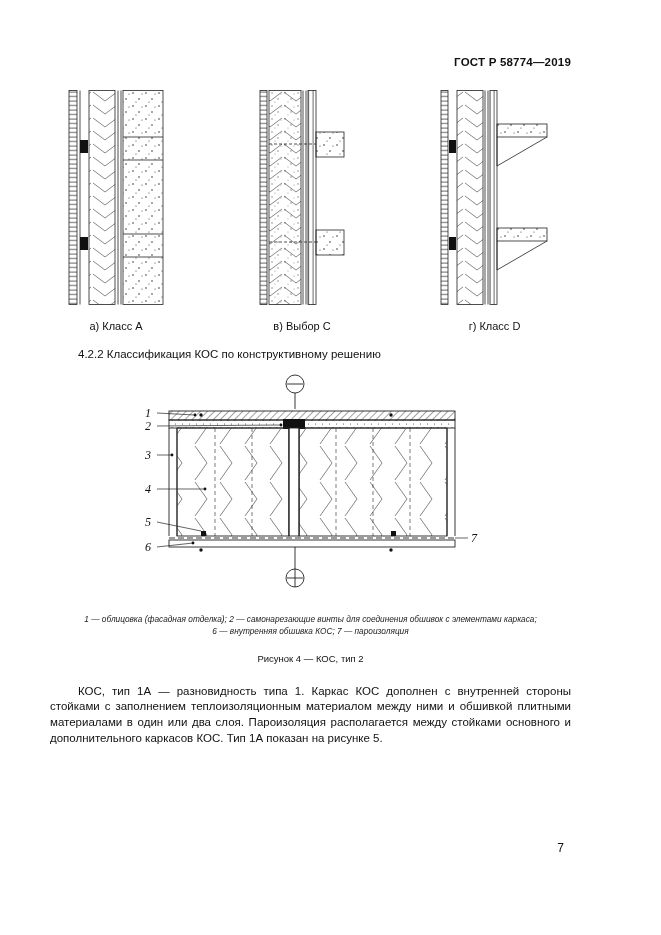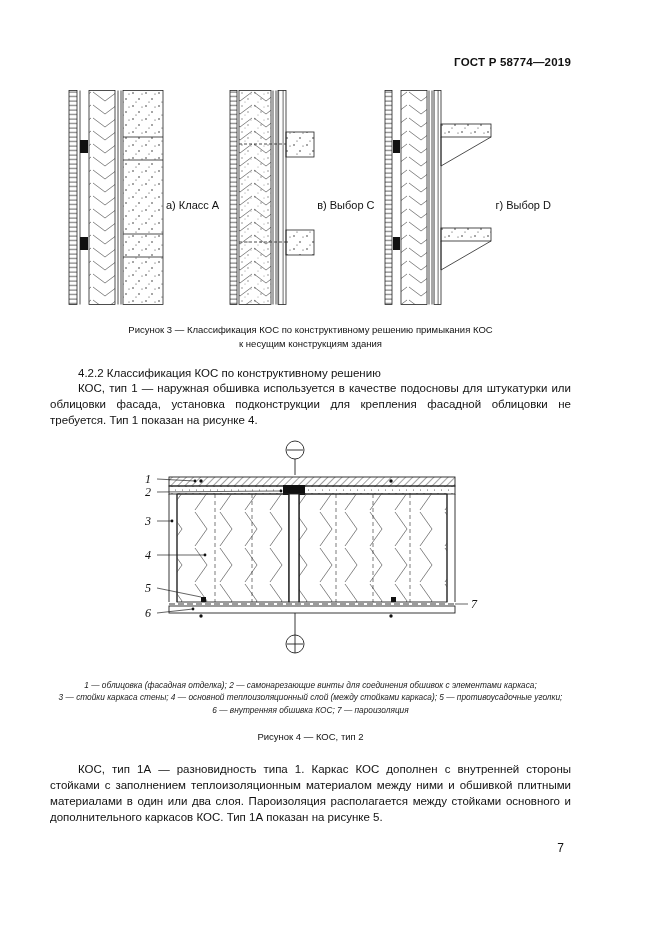--- a/index.html
+++ b/index.html
@@ -14,21 +14,21 @@
 
   .doc-header {
     text-align: right; font-weight: bold; font-size: 11.5px;
     margin-bottom: 22px; letter-spacing: 0.2px;
   }
 
   .fig3-row {
     display: flex; justify-content: space-between; align-items: flex-start;
     padding: 0 20px 0 16px;
   }
-  .fig3-cell { display: flex; flex-direction: row; align-items: center; }
+  .fig3-cell { display: flex; flex-direction: column; align-items: center; }
   .fig3-label { font-size: 11px; margin-top: 15px; white-space: nowrap; }
 
   .fig-caption {
     text-align: center; font-size: 9.5px; line-height: 1.45;
     margin-top: 18px;
   }
 
   .body-block { margin-top: 15px; }
   p.para {
     font-size: 11.5px; line-height: 1.38;
@@ -143,32 +143,27 @@
           <line x1="50" y1="0.5" x2="50" y2="214.5"></line>
           <rect x="52" y="0.5" width="7" height="214" fill="url(#vl)"></rect>
           <rect x="59" y="34" width="50" height="13" fill="url(#st)"></rect>
           <line x1="109" y1="47" x2="59" y2="76"></line>
           <line x1="59" y1="47" x2="59" y2="76"></line>
           <rect x="59" y="138" width="50" height="13" fill="url(#st)"></rect>
           <line x1="109" y1="151" x2="59" y2="180"></line>
           <line x1="59" y1="151" x2="59" y2="180"></line>
         </g>
       </svg>
-      <div class="fig3-label">г) Выбор D</div>
+      <div class="fig3-label">г) Класс D</div>
     </div>
   </div>
 
-  <div class="fig-caption">
-    <div>Рисунок 3 — Классификация КОС по конструктивному решению примыкания КОС</div>
-    <div>к несущим конструкциям здания</div>
-  </div>
 
   <div class="body-block">
     <p class="para heading">4.2.2 Классификация КОС по конструктивному решению</p>
-    <p class="para">КОС, тип 1 — наружная обшивка используется в качестве подосновы для штукатурки или облицовки фасада, установка подконструкции для крепления фасадной облицовки не требуется. Тип 1 показан на рисунке 4.</p>
   </div>
 
   <div class="fig4-wrap">
     <svg width="344" height="220" viewBox="0 0 344 220">
       <g fill="none" stroke="#222" stroke-width="0.9">
         <circle cx="156" cy="11" r="9"></circle>
         <line x1="148" y1="11" x2="164" y2="11"></line>
         <line x1="156" y1="20" x2="156" y2="36"></line>
       </g>
 
@@ -238,21 +233,20 @@
         <text x="6" y="120">4</text>
         <text x="6" y="153">5</text>
         <text x="6" y="178">6</text>
         <text x="332" y="169">7</text>
       </g>
     </svg>
   </div>
 
   <div class="legend">
     <div>1 — облицовка (фасадная отделка); 2 — самонарезающие винты для соединения обшивок с элементами каркаса;</div>
-    <div>3 — стойки каркаса стены; 4 — основной теплоизоляционный слой (между стойками каркаса); 5 — противоусадочные уголки;</div>
     <div>6 — внутренняя обшивка КОС; 7 — пароизоляция</div>
   </div>
 
   <div class="fig-caption fig4-caption">Рисунок 4 — КОС, тип 2</div>
 
   <p class="para last-para">КОС, тип 1А — разновидность типа 1. Каркас КОС дополнен с внутренней стороны стойками с заполнением теплоизоляционным материалом между ними и обшивкой плитными материалами в один или два слоя. Пароизоляция располагается между стойками основного и дополнительного каркасов КОС. Тип 1А показан на рисунке 5.</p>
 
   <div class="page-number">7</div>
 
 </div>

